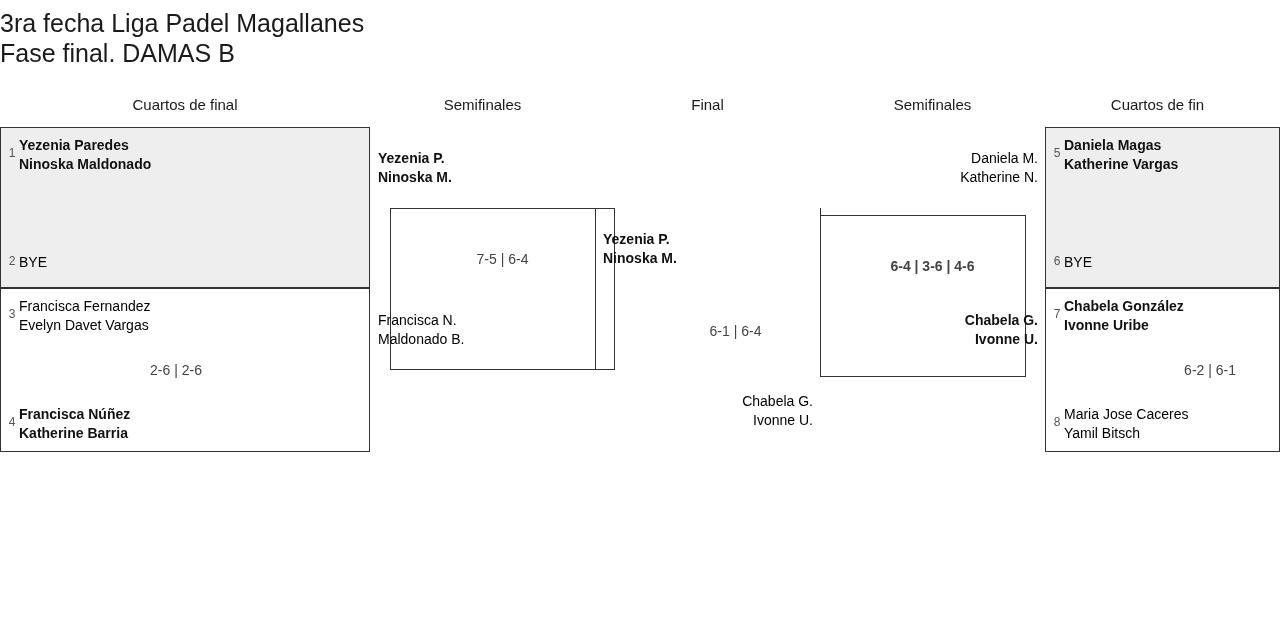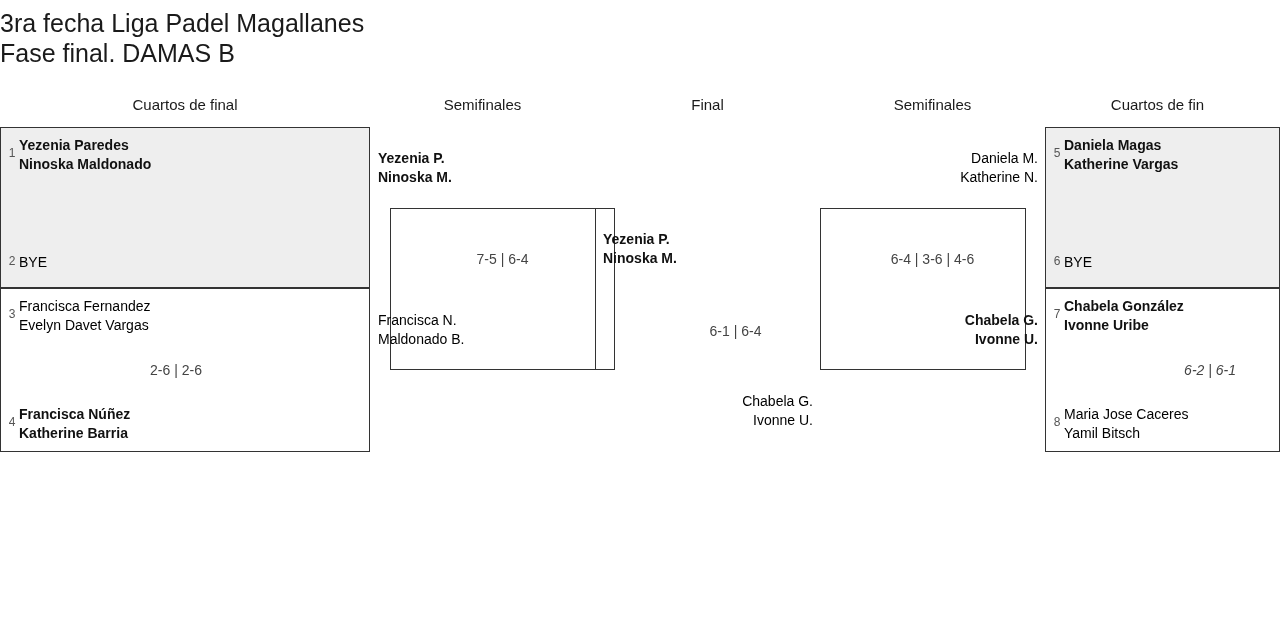--- a/index.html
+++ b/index.html
@@ -52,21 +52,21 @@
   .names { font-size: 14px; line-height: 19px; color: #000000; }
   .comp.r .names { text-align: right; }
   .comp.win .names { font-weight: 700; color: #111111; }
   .names .n { display: block; white-space: nowrap; }
   .bye { font-size: 14px; line-height: 19px; color: #000000; padding-top: 1px; }
 
   .score {
     position: absolute; font-size: 14px; color: #444444; white-space: nowrap;
   }
   .score.c { text-align: center; }
-  .score.r { text-align: right; font-style: italic; }
+  .score.r { text-align: right; }
 
   
   .vline { position: absolute; width: 1px; background: #333333; }
 </style>
 </head>
 <body>
 
 <div id="root">
 
   <div class="title">3ra fecha Liga Padel Magallanes
@@ -137,21 +137,21 @@
     </span>
   </div>
   <div class="score c" style="left:596px; top:323px; width:223px;margin-left:28px;">6-1 | 6-4</div>
   <div class="comp r" style="left:603px; top:392px; width:210px;">
     <span class="names">
       <span class="n">Chabela G.</span>
       <span class="n">Ivonne U.</span>
     </span>
   </div>
 
-  <div class="bx" style="left:820px; top:208px; width:206px; height:162px;">
+  <div class="bx" style="left:820px; top:215px; width:206px; height:162px;font-weight:bold;">
     <div class="score c" style="left:0px; top:42px; width:223px;">6-4 | 3-6 | 4-6</div>
   </div>
   <div class="comp r" style="left:828px; top:149px; width:210px;">
     <span class="names">
       <span class="n">Daniela M.</span>
       <span class="n">Katherine N.</span>
     </span>
   </div>
   <div class="comp r win" style="left:828px; top:311px; width:210px;">
     <span class="names">

